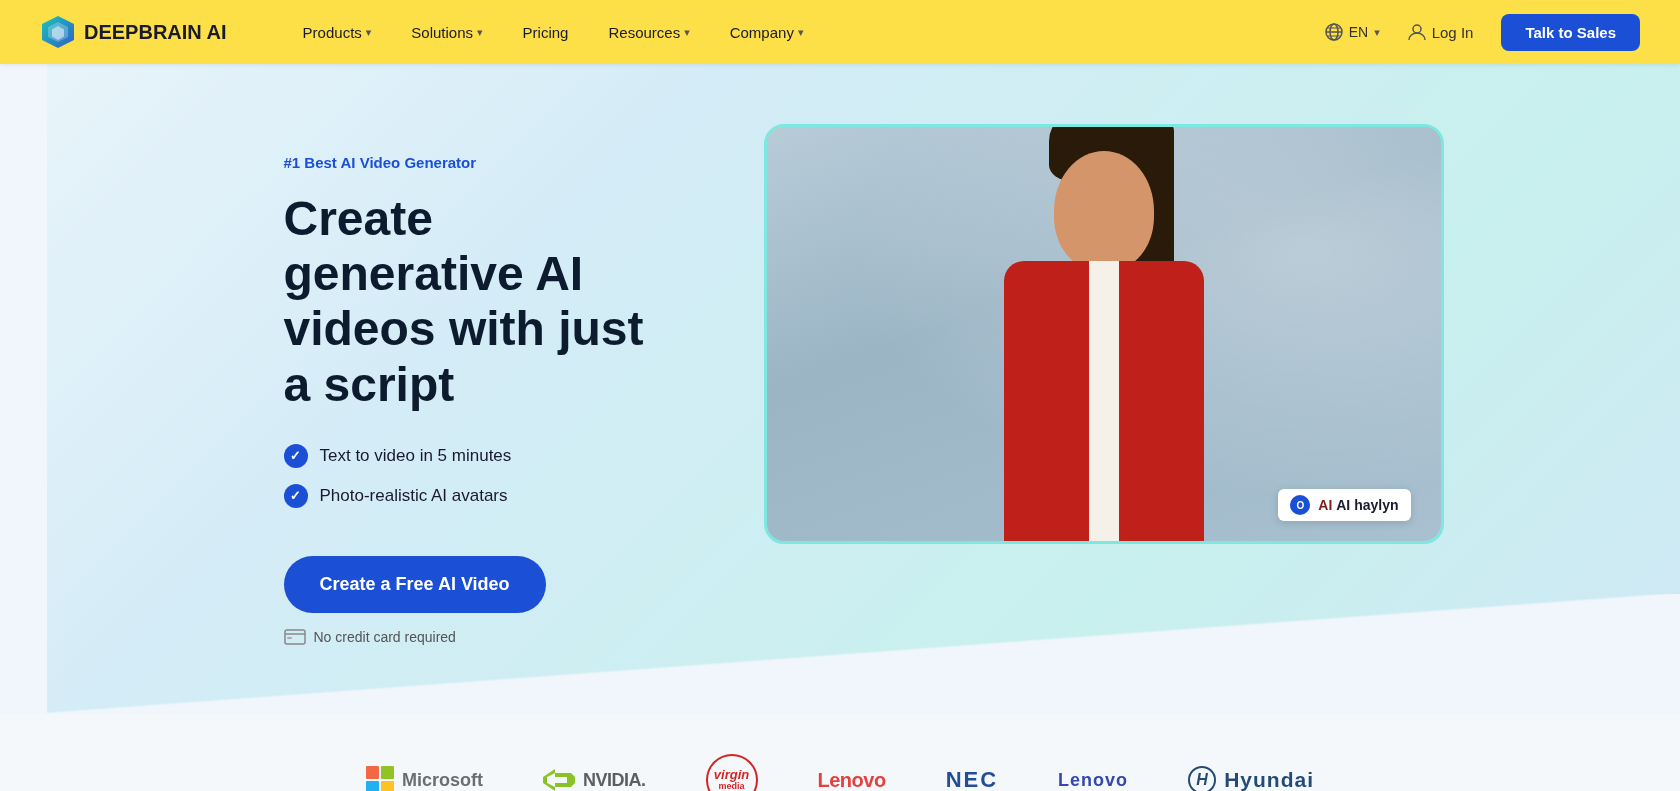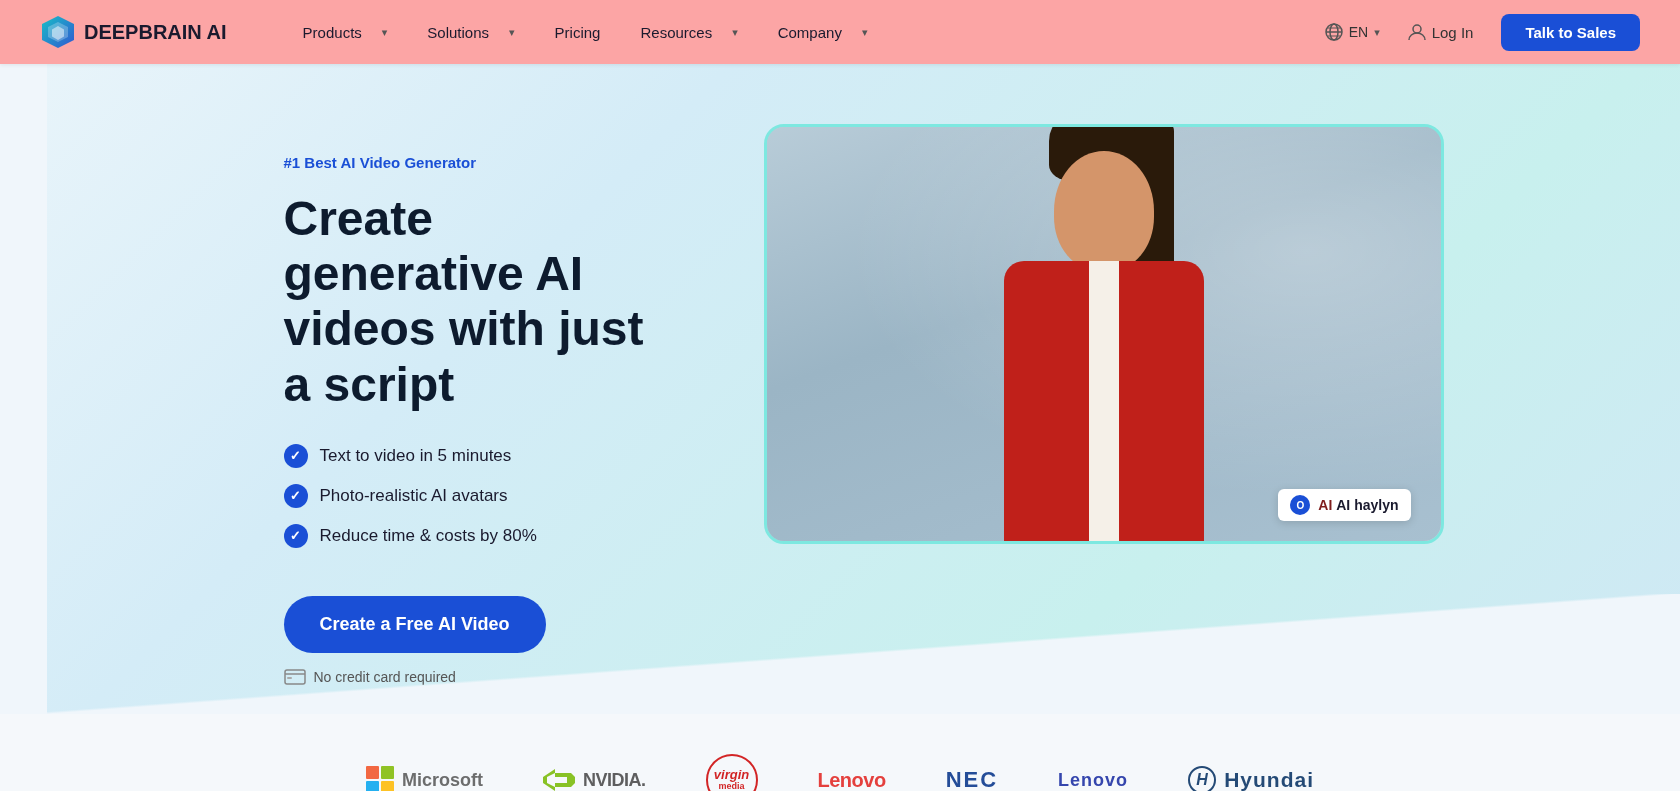--- a/index.html
+++ b/index.html
@@ -1,20 +1,20 @@
 <!DOCTYPE html>
 <html><head>
   <meta charset="utf-8">
   <style>
     * { margin: 0; padding: 0; box-sizing: border-box; }
     body { font-family: -apple-system, BlinkMacSystemFont, 'Segoe UI', sans-serif; background: #f0f6fb; width: 1680px; min-height: 791px; overflow-x: hidden; }
 
     
     nav {
-      background: #fca5a5;
+      background: #fde047;
       height: 64px;
       display: flex;
       align-items: center;
       padding: 0 40px;
       box-shadow: 0 1px 4px rgba(0,0,0,0.08);
       position: relative;
       z-index: 10;
     }
     .nav-logo {
       display: flex;
@@ -32,21 +32,21 @@
     }
     .nav-links {
       display: flex;
       align-items: center;
       gap: 8px;
       flex: 1;
     }
     .nav-item {
       display: flex;
       align-items: center;
-      gap: 20px;
+      gap: 4px;
       padding: 8px 16px;
       font-size: 15px;
       color: #1a1a2e;
       cursor: pointer;
       border-radius: 6px;
       font-weight: 500;
       user-select: none;
     }
     .chevron { font-size: 11px; color: #555; }
     .nav-right {
@@ -427,24 +427,20 @@
       </h1>
       <div class="hero-features">
         <div class="feature-item">
           <span class="check-icon"></span>
           <span>Text to video in 5 minutes</span>
         </div>
         <div class="feature-item">
           <span class="check-icon"></span>
           <span>Photo-realistic AI avatars</span>
         </div>
-        <div class="feature-item">
-          <span class="check-icon"></span>
-          <span>Reduce time &amp; costs by 80%</span>
-        </div>
       </div>
       <div class="cta-section">
         <button class="cta-btn">Create a Free AI Video</button>
       </div>
       <div class="no-card">
         <svg width="22" height="16" viewBox="0 0 22 16">
           <rect x="1" y="1" width="20" height="14" rx="2" fill="none" stroke="#888" stroke-width="1.5"></rect>
           <line x1="1" y1="5" x2="21" y2="5" stroke="#888" stroke-width="1.5"></line>
           <rect x="3" y="8" width="5" height="2" rx="1" fill="#aaa"></rect>
         </svg>

